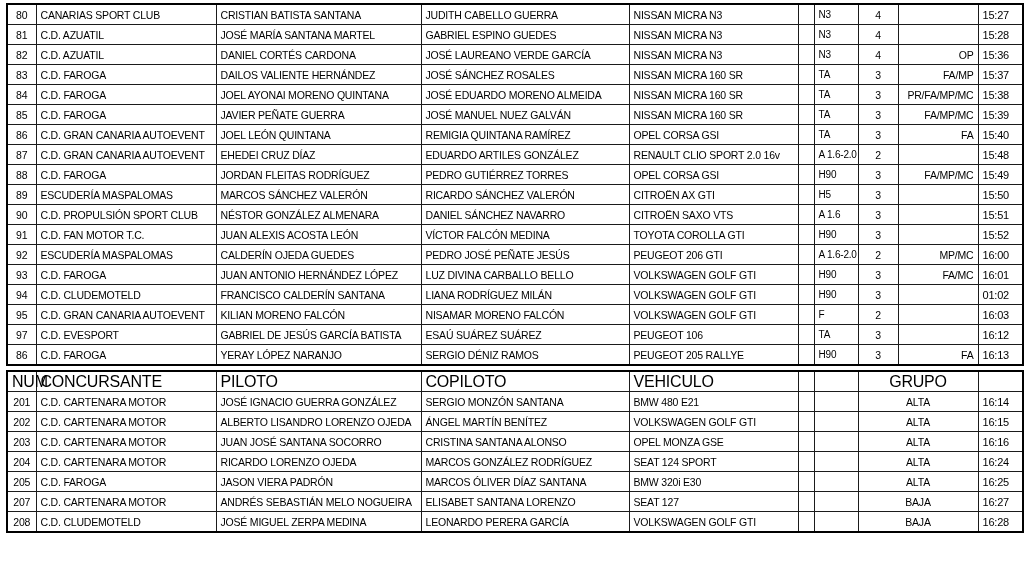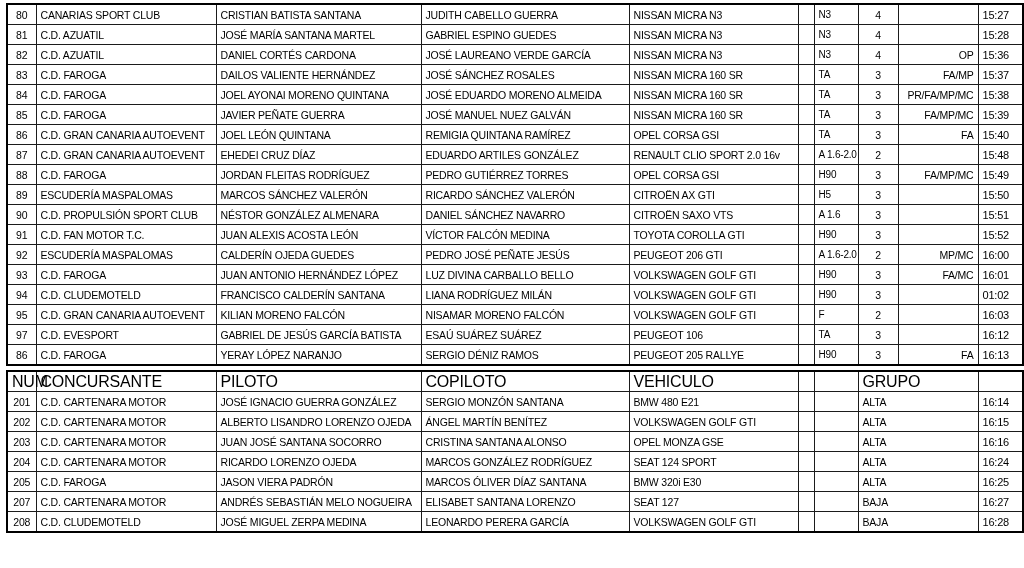--- a/index.html
+++ b/index.html
@@ -16,21 +16,21 @@
     border:1px solid #1b1b1b;height:19px;padding:0 4px;
     vertical-align:middle;white-space:nowrap;overflow:visible;
   }
   table.grid{border:2px solid #000;}
   .c-num{text-align:center;padding:0;}
   .c-text{text-align:left;}
   .c-group{text-align:left;padding:0;font-size:10px;margin-top:30px;}
   .c-count{text-align:center;padding:0;}
   .c-extra{text-align:right;}
   .c-time{padding:0 7px 0 0;font-size:11px;}
-  .c-grupo{text-align:left;}
+  .c-grupo{text-align:center;}
   .gap{height:4px;}
   .header-row td{font-size:16px;}
 </style>
 </head>
 <body>
 
 <div class="sheet">
 
   <table class="grid">
     <colgroup>

